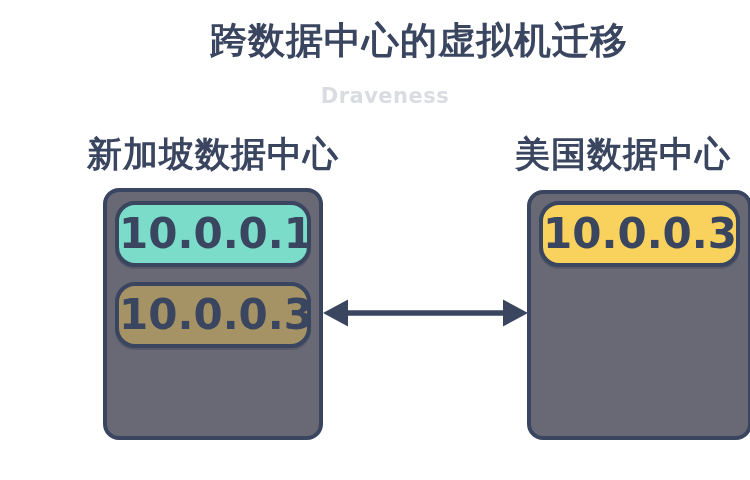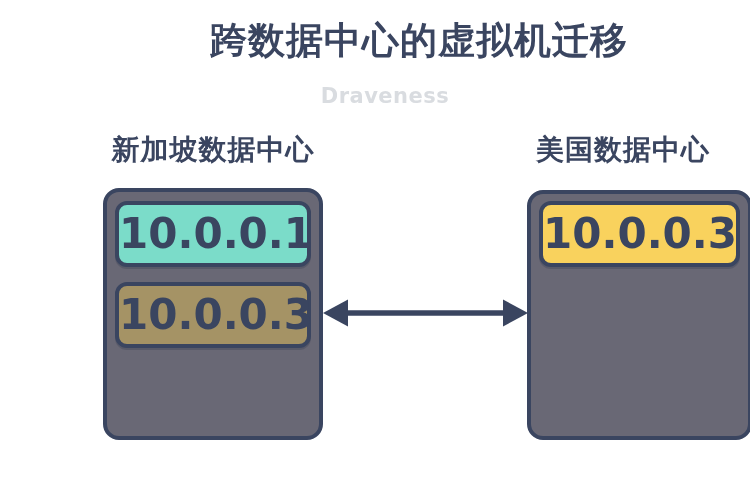--- a/index.html
+++ b/index.html
@@ -35,21 +35,21 @@
     text-align: center;
     font-size: 21px;
     font-weight: bold;
     letter-spacing: 0.5px;
     color: var(--watermark, #d9dce0);
   }
   .dc-label {
     position: absolute;
     top: 131px;
     white-space: nowrap;
-    font-size: 28px;
+    font-size: 35px;
     font-weight: bold;
     letter-spacing: 1px;
     color: var(--navy, #3a4560);
     transform: translateX(-50%);
   }
   .dc-label.left  { left: 169px; }
   .dc-label.right { left: 579px; }
   .dc-box {
     position: absolute;
     box-sizing: border-box;
@@ -58,21 +58,21 @@
     border-radius: 16px;
   }
   .dc-box.left  { left: 59px;  top: 188px; width: 220px; height: 252px; padding: 9px 8px; }
   .dc-box.right { left: 483px; top: 190px; width: 225px; height: 250px; padding: 7px 8px; }
   .vm-chip {
     box-sizing: border-box;
     width: 100%;
     height: 66px;
     margin-bottom: 15px;
     border: 4px solid var(--navy, #3a4560);
-    border-radius: 12px;
+    border-radius: 20px;
     text-align: center;
     line-height: 58px;
     font-size: 42px;
     font-weight: bold;
     color: var(--navy, #3a4560);
     box-shadow: 0 2px 0 rgba(40, 48, 70, 0.25);
   }
   .vm-chip:last-child { margin-bottom: 0; }
   .vm-chip.teal   { background: var(--teal, #7bdcc9); }
   .vm-chip.tan    { background: var(--tan, #a59365); }

